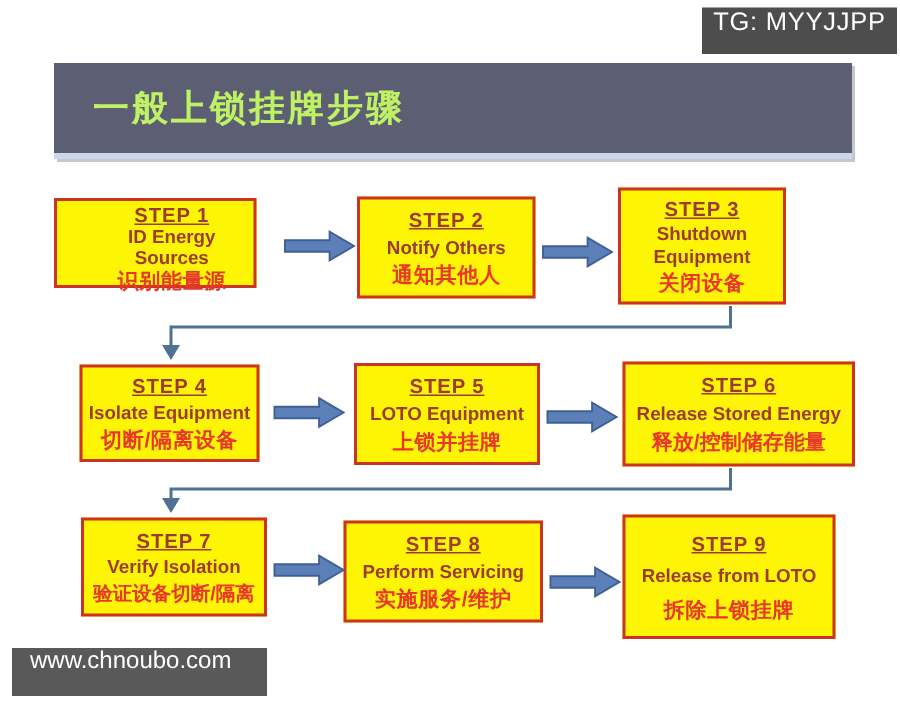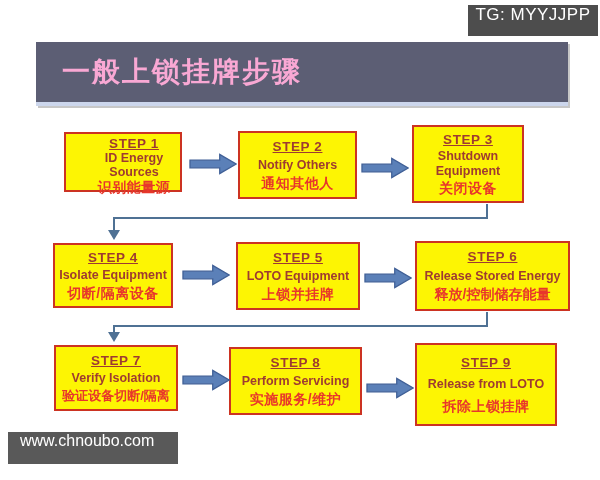--- a/index.html
+++ b/index.html
@@ -17,21 +17,21 @@
   }
   
   .title-bar{
     position:absolute;left:36px;top:42px;width:532px;height:60px;
     background:var(--title_bg,#5c5e74);
     border-bottom:4px solid #ccd6ec;
     box-shadow:2px 2px 0 rgba(130,130,130,0.45);
     display:flex;align-items:center;
   }
   .title-bar .title-text{
-    color:#f9a8d4;font-size:28px;font-weight:bold;
+    color:#bef264;font-size:24px;font-weight:bold;
     padding-left:26px;letter-spacing:2px;
   }
   
   .step{
     position:absolute;box-sizing:border-box;
     background:var(--box_fill,#fdf503);
     border:2px solid var(--box_border,#cc3322);
     display:flex;flex-direction:column;align-items:center;justify-content:space-evenly;
     text-align:center;padding:2px 2px;
   }
@@ -40,21 +40,21 @@
     text-decoration:underline;letter-spacing:0.6px;
   }
   .step-en{
     font-size:12.5px;font-weight:bold;color:var(--en_color,#9e3b31);
     line-height:1.15;
   }
   .step-zh{
     font-size:14px;font-weight:bold;color:var(--zh_color,#e8372b);
     line-height:1.1;letter-spacing:0.5px;
   }
-  .s1{left:64px;top:132px;width:118px;height:60px;padding-left:24px;}
+  .s1{left:36px;top:132px;width:135px;height:60px;padding-left:24px;}
   .s2{left:238px;top:131px;width:119px;height:68px;}
   .s3{left:412px;top:125px;width:112px;height:78px;}
   .s4{left:53px;top:243px;width:120px;height:65px;}
   .s5{left:236px;top:242px;width:124px;height:68px;}
   .s6{left:415px;top:241px;width:155px;height:70px;}
   .s7{left:54px;top:345px;width:124px;height:66px;}
   .s8{left:229px;top:347px;width:133px;height:68px;}
   .s9{left:415px;top:343px;width:142px;height:83px;}
   .s7 .step-zh{font-size:13px;letter-spacing:0;}
   .s6 .step-zh{letter-spacing:0;}

